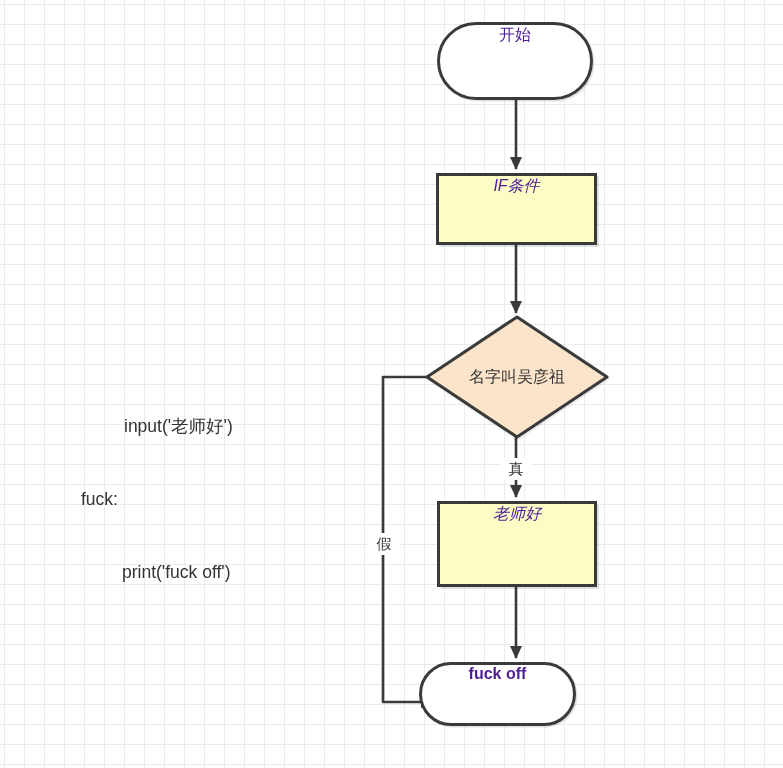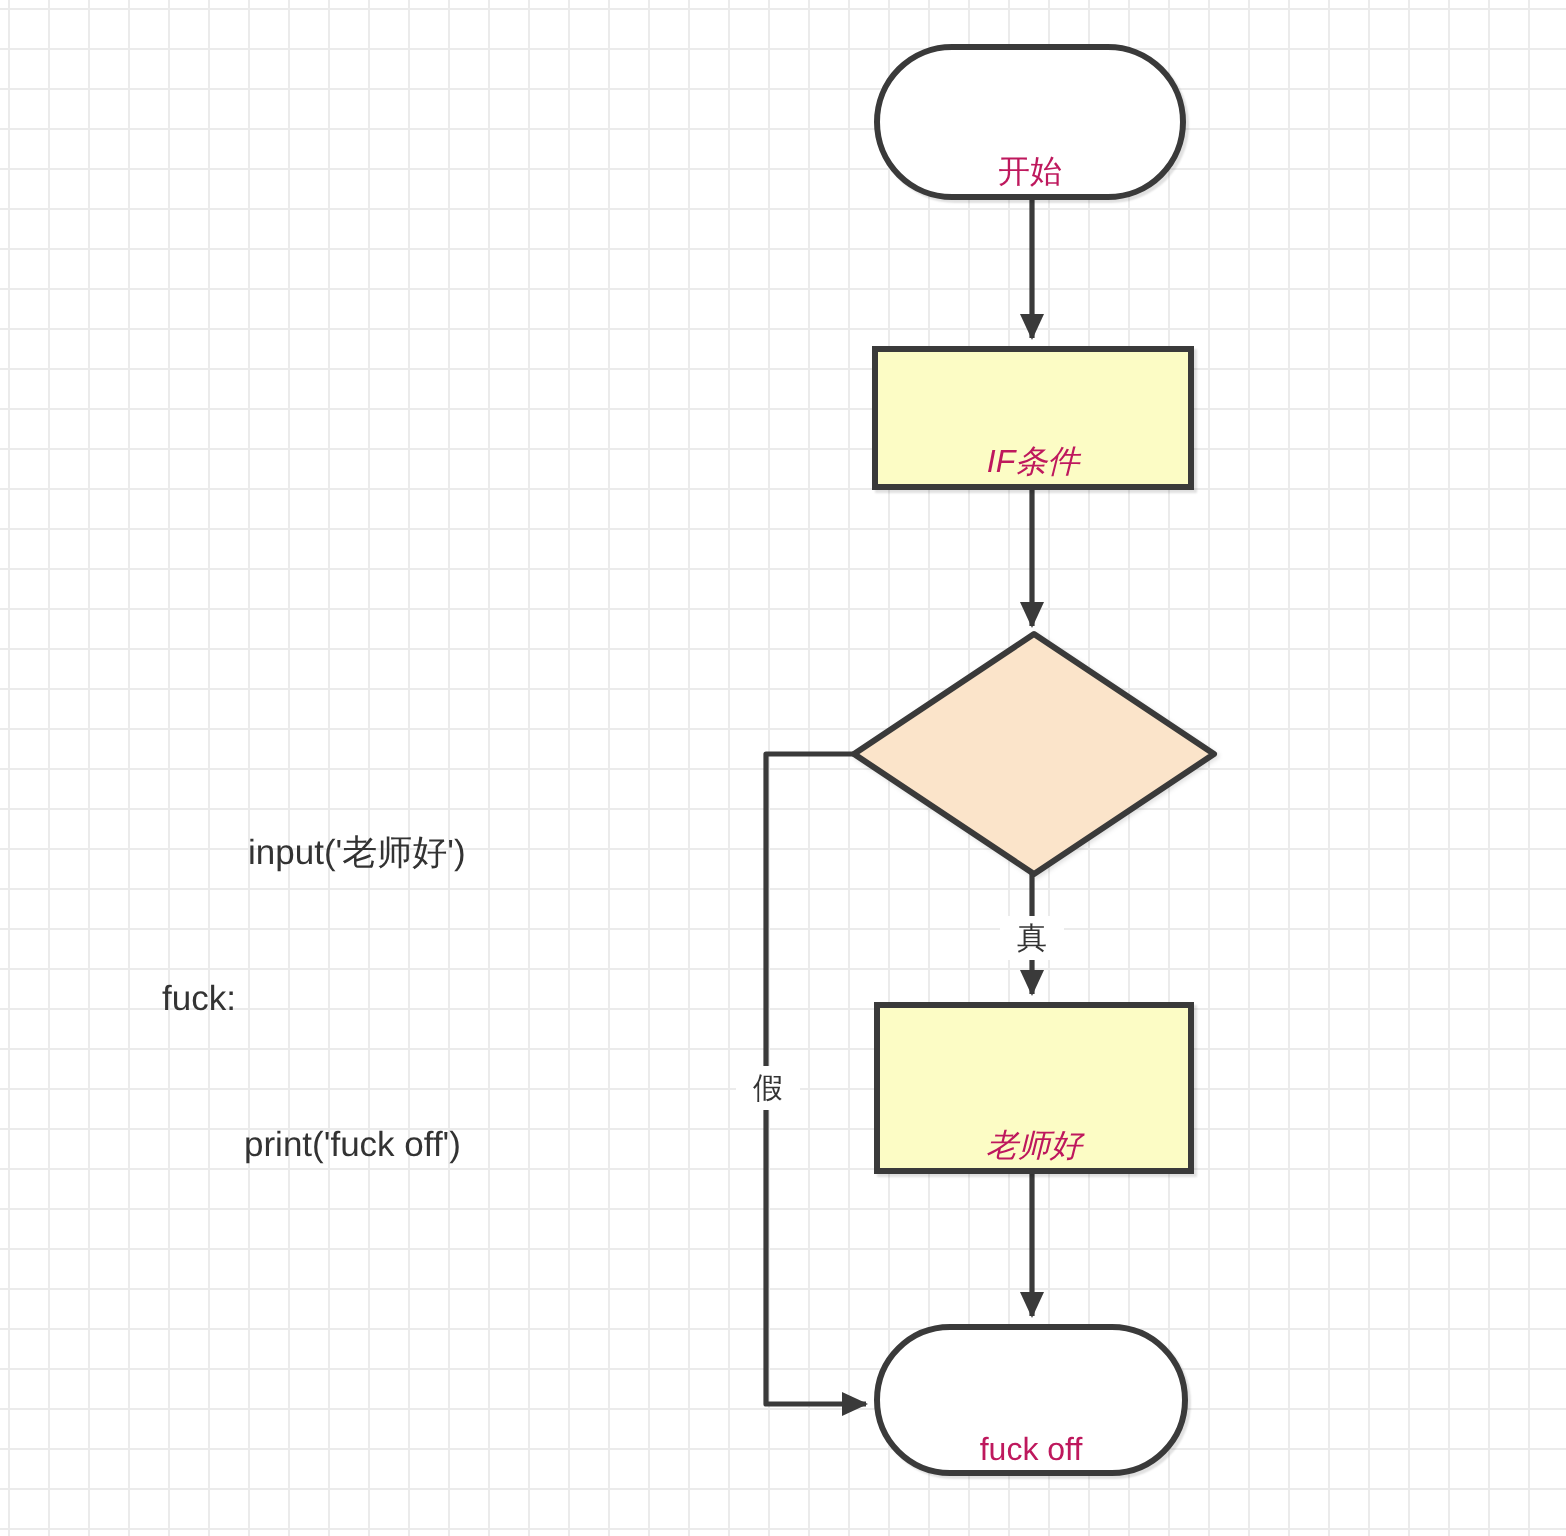--- a/index.html
+++ b/index.html
@@ -34,34 +34,34 @@
     stroke: #3a3a3a;
     stroke-width: 3;
     stroke-linejoin: round;
     filter: drop-shadow(1.5px 1.5px 1px rgba(0,0,0,0.12));
   }
 
   .shape {
     position: absolute;
     box-sizing: border-box;
     display: flex;
-    align-items: flex-end;
+    align-items: flex-start;
     justify-content: center;
     font-size: 16px;
-    color: #be185d;
+    color: #4c1d95;
     border: 3px solid #3a3a3a;
     box-shadow: 1.5px 1.5px 1px rgba(0,0,0,0.12);
   }
   .terminal { background: #ffffff; border-radius: 39px; }
   .process  { background: #fcfcc5; }
 
   #start-terminal   { left: 437px; top: 22px;  width: 156px; height: 78px; }
   #if-box           { left: 436px; top: 173px; width: 161px; height: 72px; font-style: italic; }
   #teacher-box      { left: 437px; top: 501px; width: 160px; height: 86px; font-style: italic; }
-  #end-terminal     { left: 437px; top: 662px; width: 157px; height: 76px; }
+  #end-terminal     { left: 419px; top: 662px; width: 157px; height: 64px; font-weight: bold; }
 
   #decision-label {
     position: absolute;
     left: 427px; top: 357px; width: 180px; height: 40px;
     display: flex; align-items: center; justify-content: center;
     font-size: 16px; color: #333;
   }
 
   .branch-label {
     position: absolute;
@@ -108,20 +108,23 @@
   </svg>
 
   <div class="shape terminal" id="start-terminal">
     <span>开始</span>
   </div>
 
   <div class="shape process" id="if-box">
     <span>IF条件</span>
   </div>
 
+  <div id="decision-label">
+    <span>名字叫吴彦祖</span>
+  </div>
 
   <div class="branch-label" id="true-label">
     <span>真</span>
   </div>
 
   <div class="shape process" id="teacher-box">
     <span>老师好</span>
   </div>
 
   <div class="branch-label" id="false-label">

